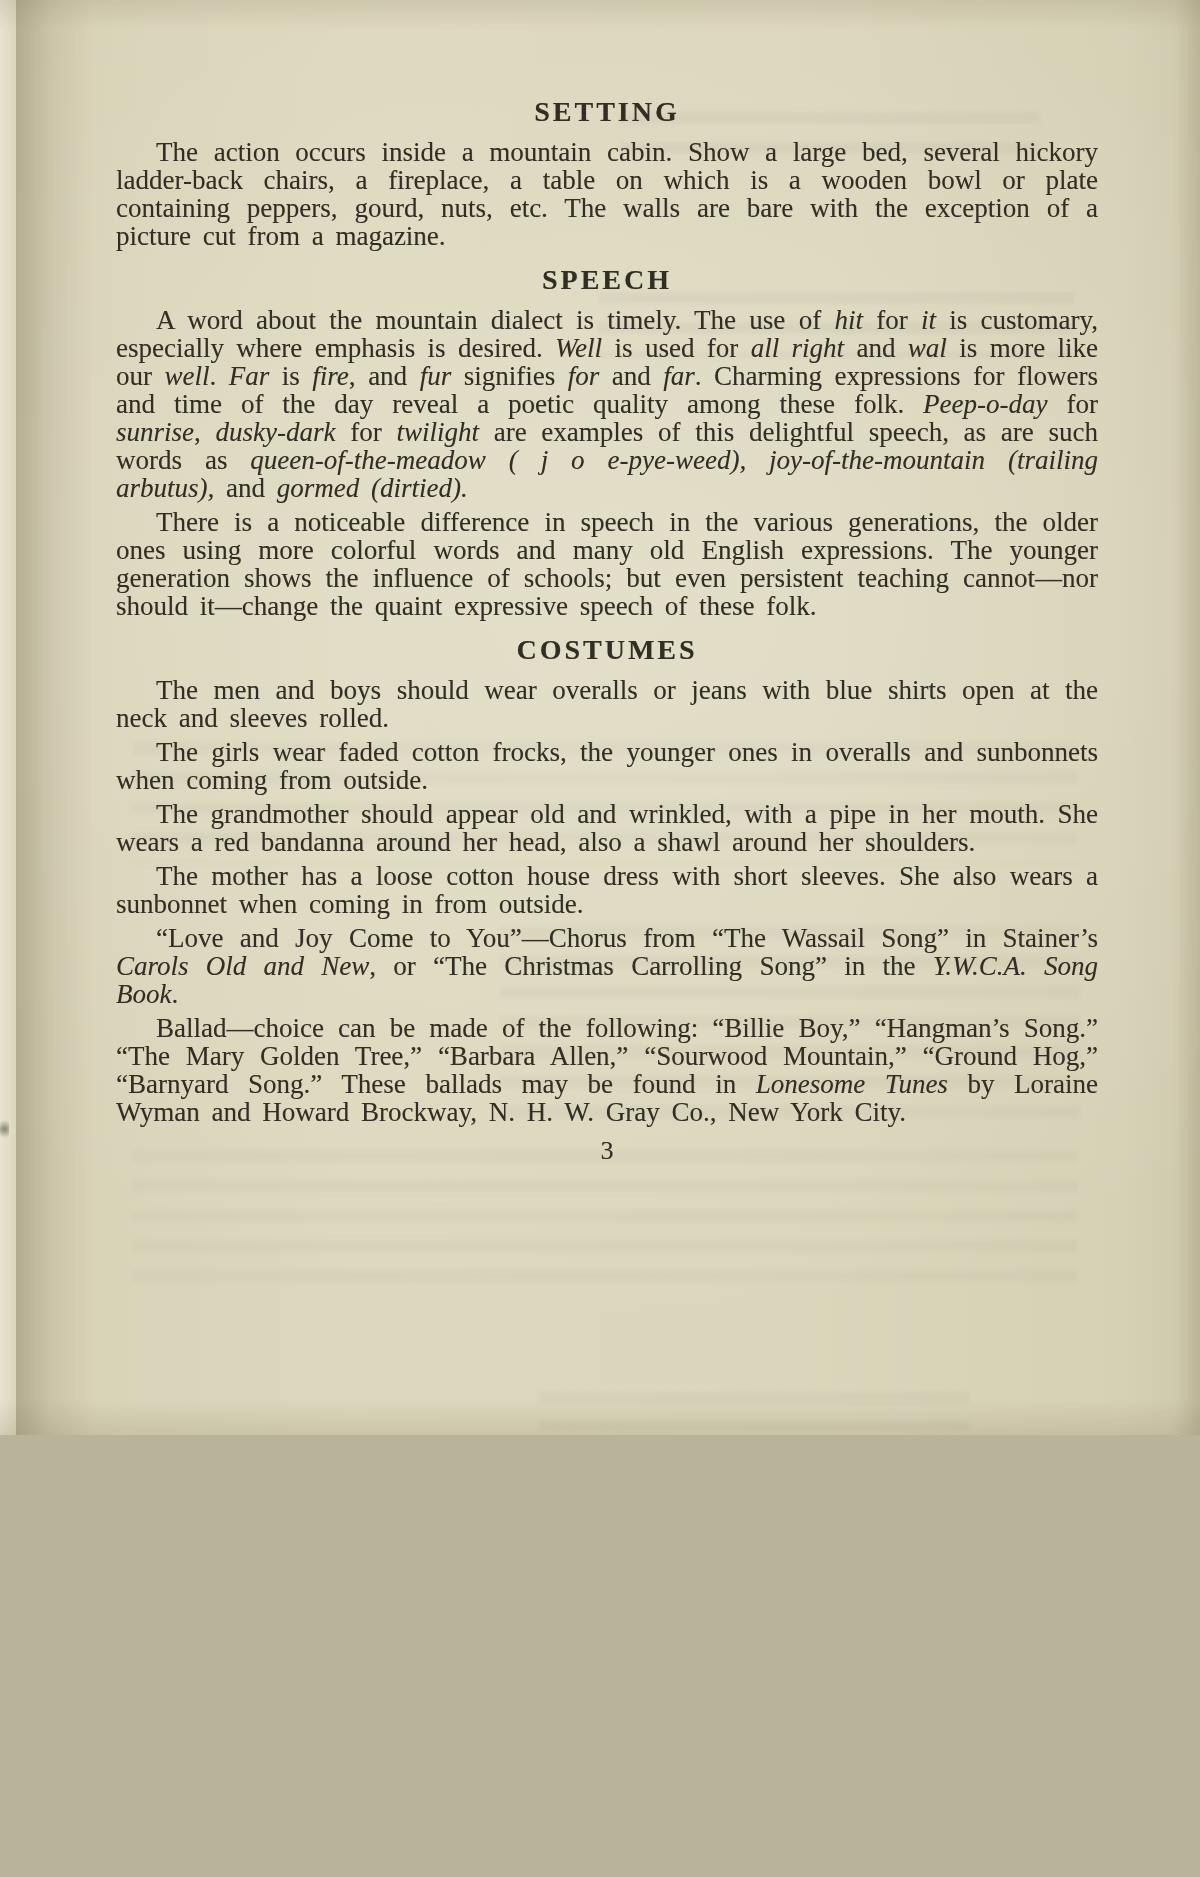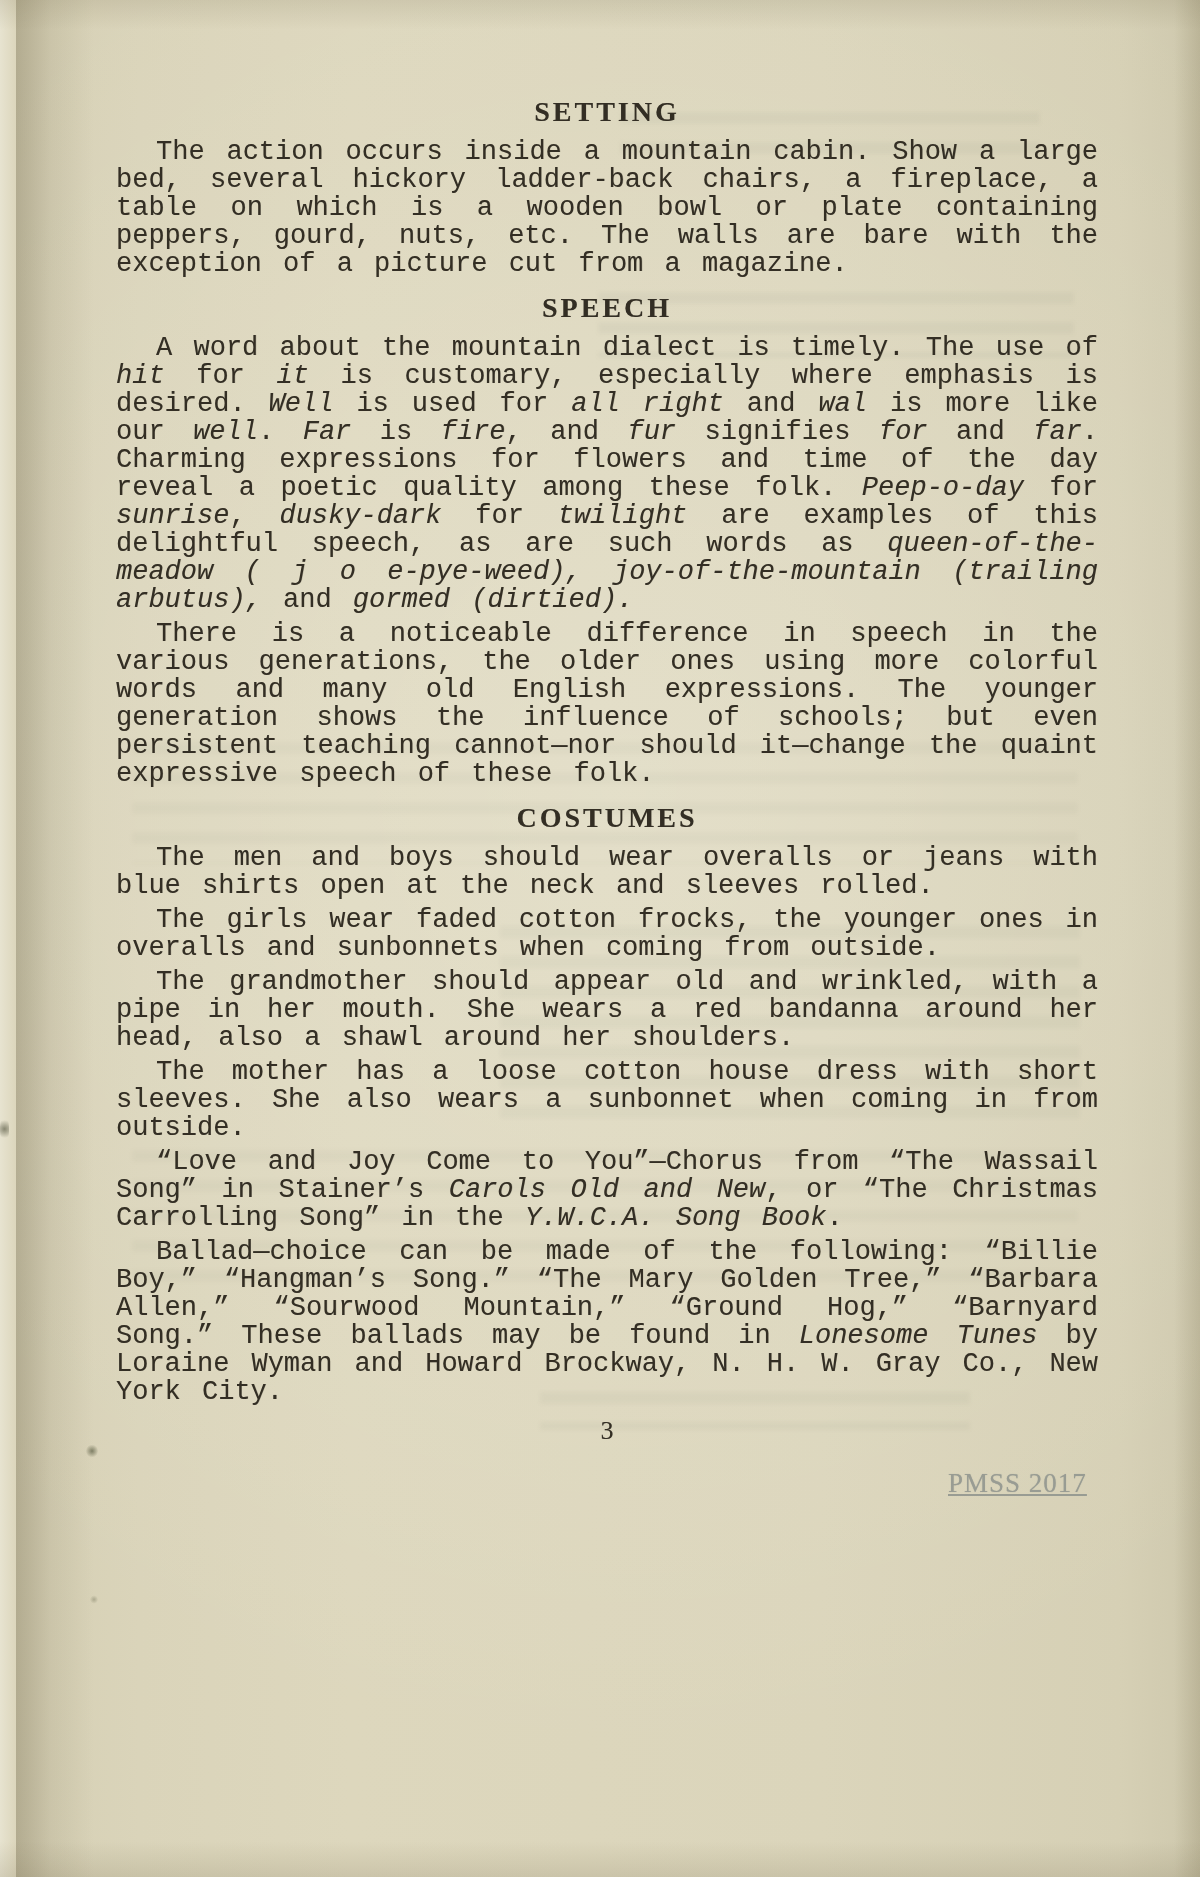--- a/index.html
+++ b/index.html
@@ -4,21 +4,21 @@
 <title>Scanned Page</title>
 <style>
   html, body {
     margin: 0;
     padding: 0;
     background: #b9b39a;
   }
   .page {
     position: relative;
     width: 1200px;
-    height: 1877px;
+    height: 1435px;
     overflow: hidden;
     font-family: "Liberation Serif", "DejaVu Serif", serif;
     color: #332e24;
     background:
       radial-gradient(ellipse 120% 80% at 52% 42%, rgba(255,255,248,0.22), rgba(255,255,248,0) 65%),
       linear-gradient(90deg, #cdc7ab 0px, #d7d1b6 50px, #dad4ba 140px, #ddd7bd 350px, #dbd5bb 820px, #d6d0b5 1120px, #cec8ad 1200px),
       #d8d2b8;
   }
   
   .edge-left {
@@ -83,21 +83,20 @@
   }
   section:first-of-type .heading { margin-top: 0; }
   .para {
     margin: 0 0 6px 0;
     font-size: 27px;
     line-height: 28px;
     text-align: justify;
     text-indent: 40px;
     word-spacing: 5px;
     text-shadow: 0.3px 0.4px 0 rgba(51,46,36,0.28);
-    font-family: Liberation Mono, monospace;
   }
   .page-num {
     margin-top: 10px;
     text-align: center;
     font-size: 26px;
     text-shadow: 0.3px 0.4px 0 rgba(51,46,36,0.3);
   }
   .watermark {
     position: absolute;
     left: 948px;

